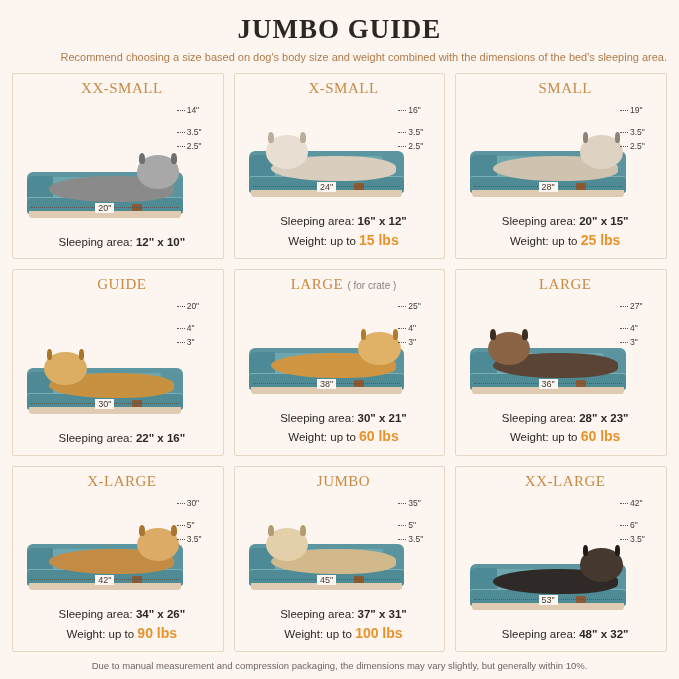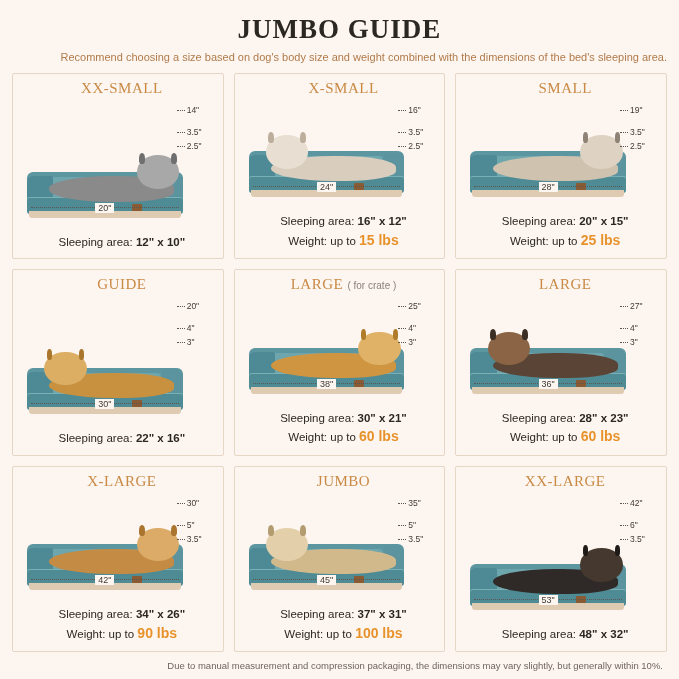--- a/index.html
+++ b/index.html
@@ -154,21 +154,21 @@
     line-height:1.45;
   }
   .spec{
     font-size:11.5px;color:#2b2722;
   }
   .spec .big{
     font-size:14px;color:#e8922c;font-weight:700;
   }
   .spec .valdark{font-weight:700;}
   .footer{
-    text-align:right;
+    text-align:center;
     font-size:9.5px;
     color:#6d655d;
     padding:8px 4px 2px 4px;
   }
 </style>
 </head>
 <body>
 
 <div class="page">
   <div class="title">JUMBO GUIDE</div>

